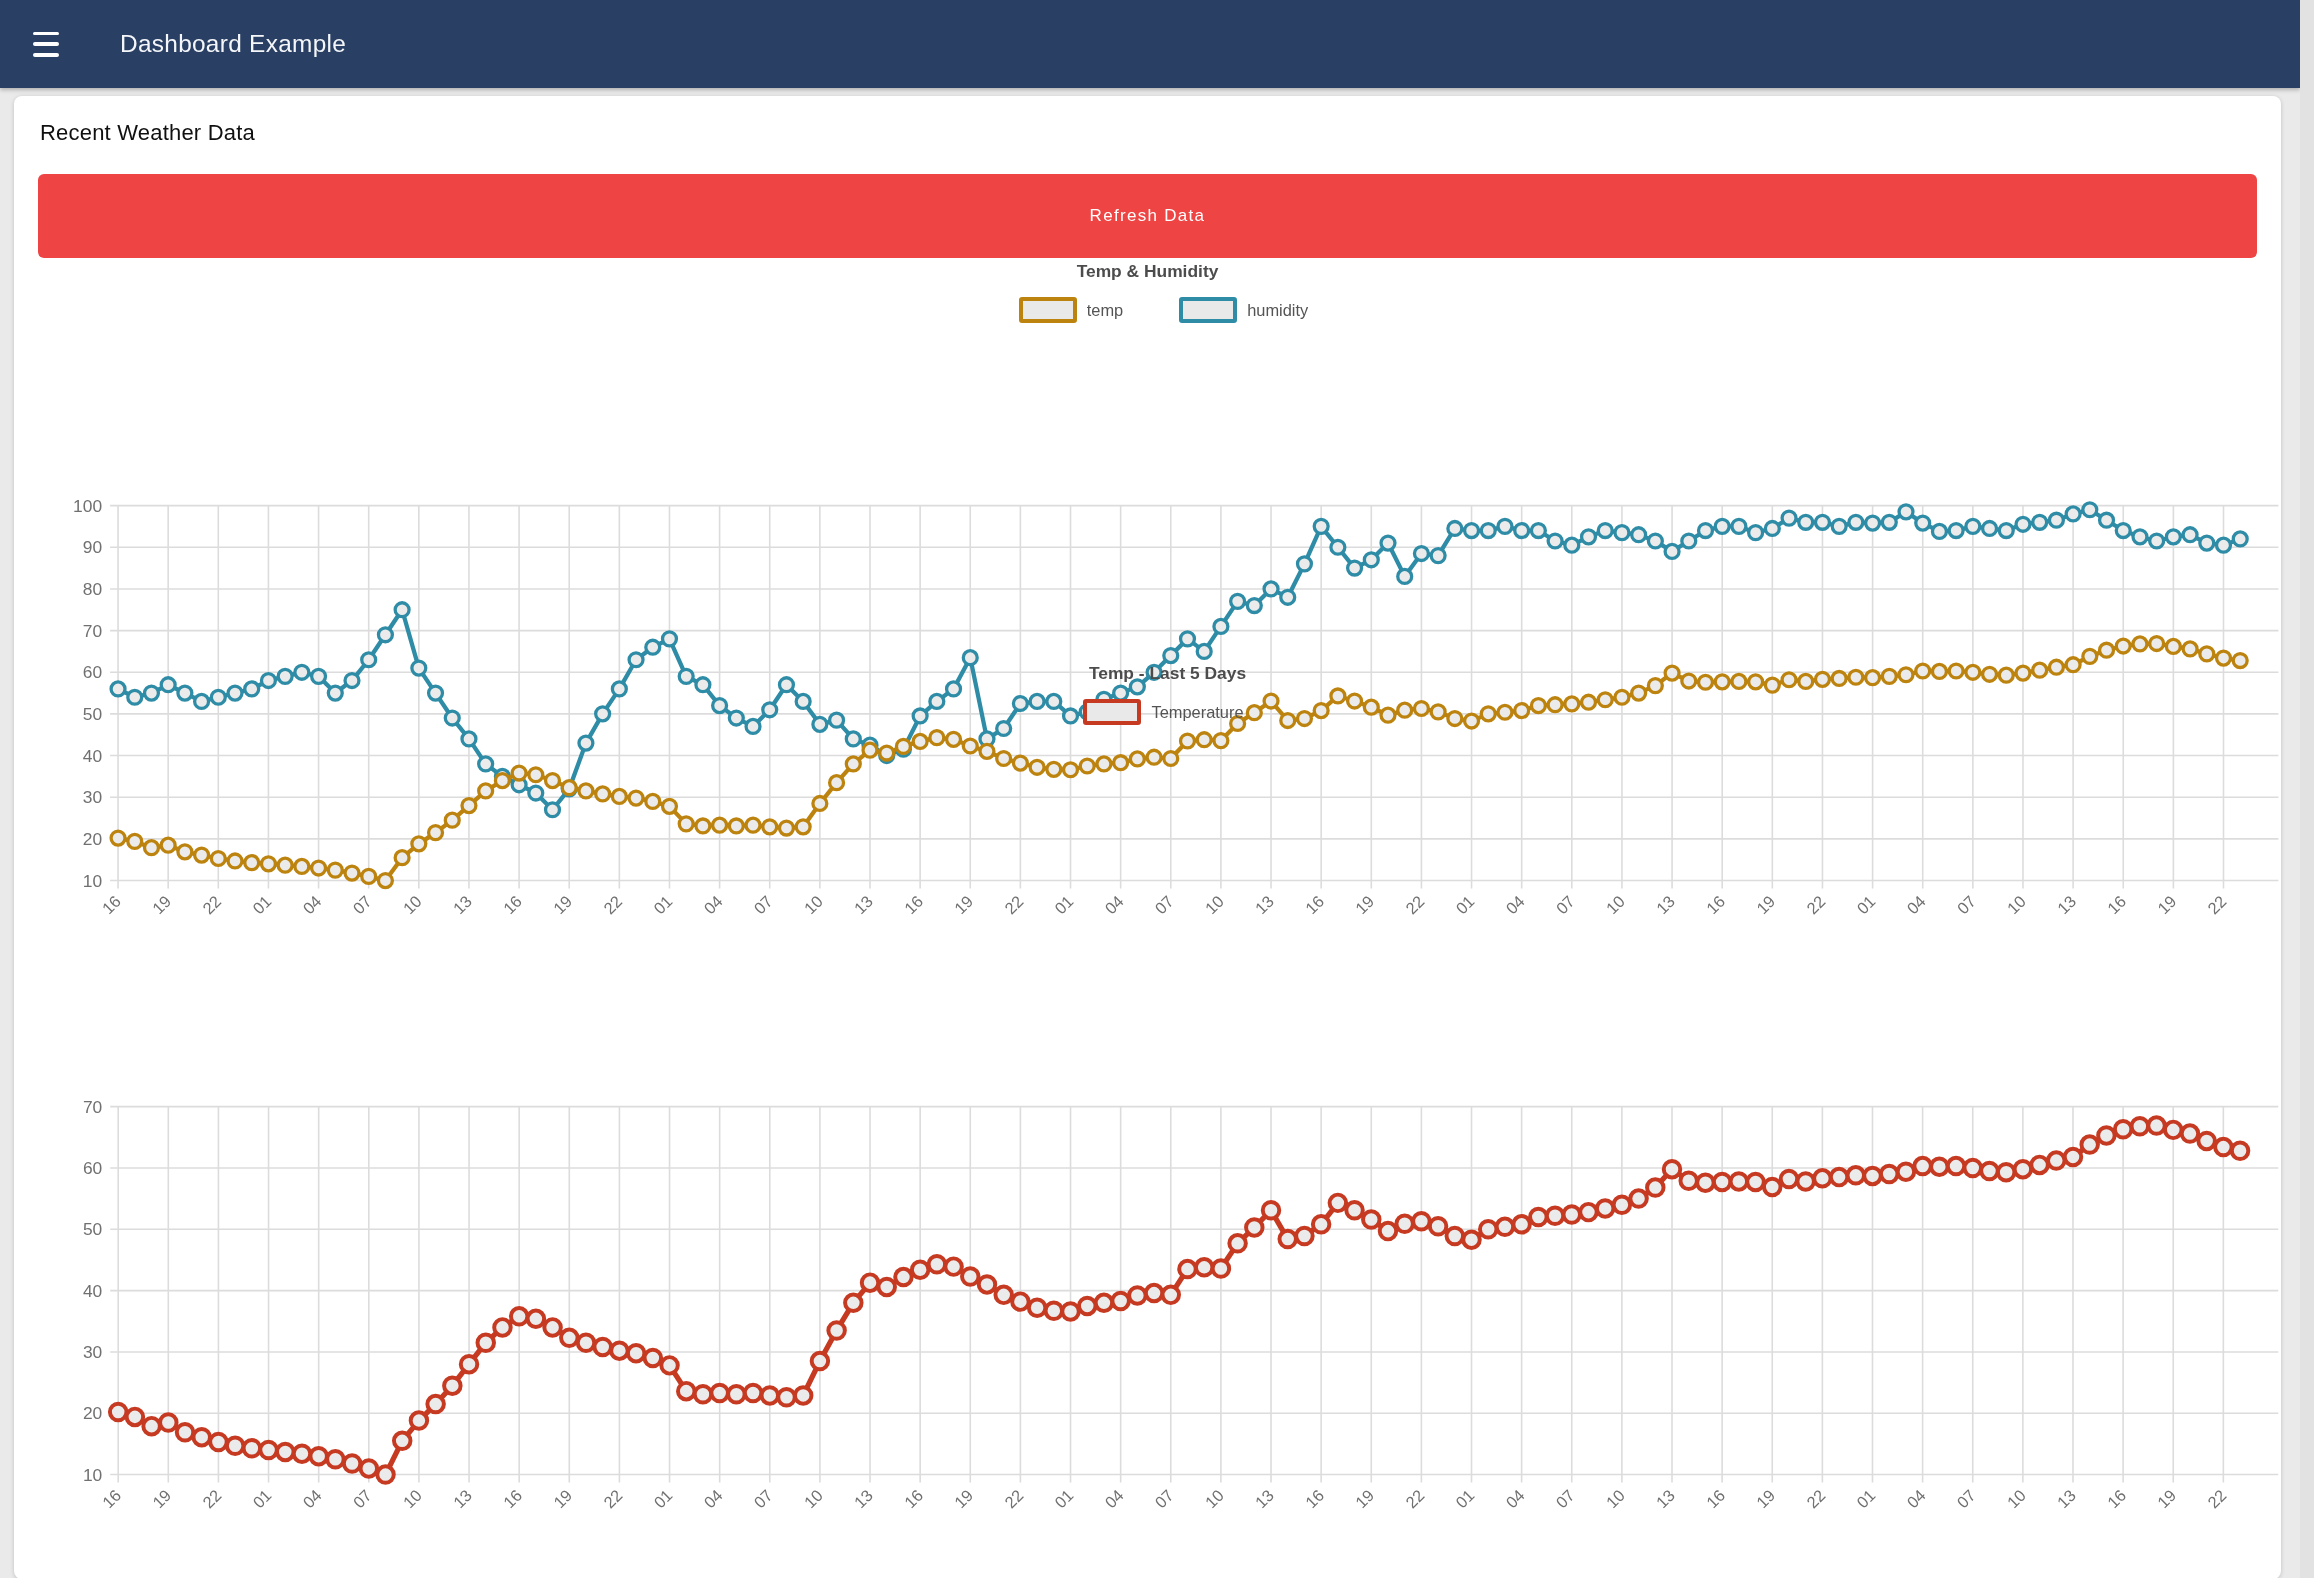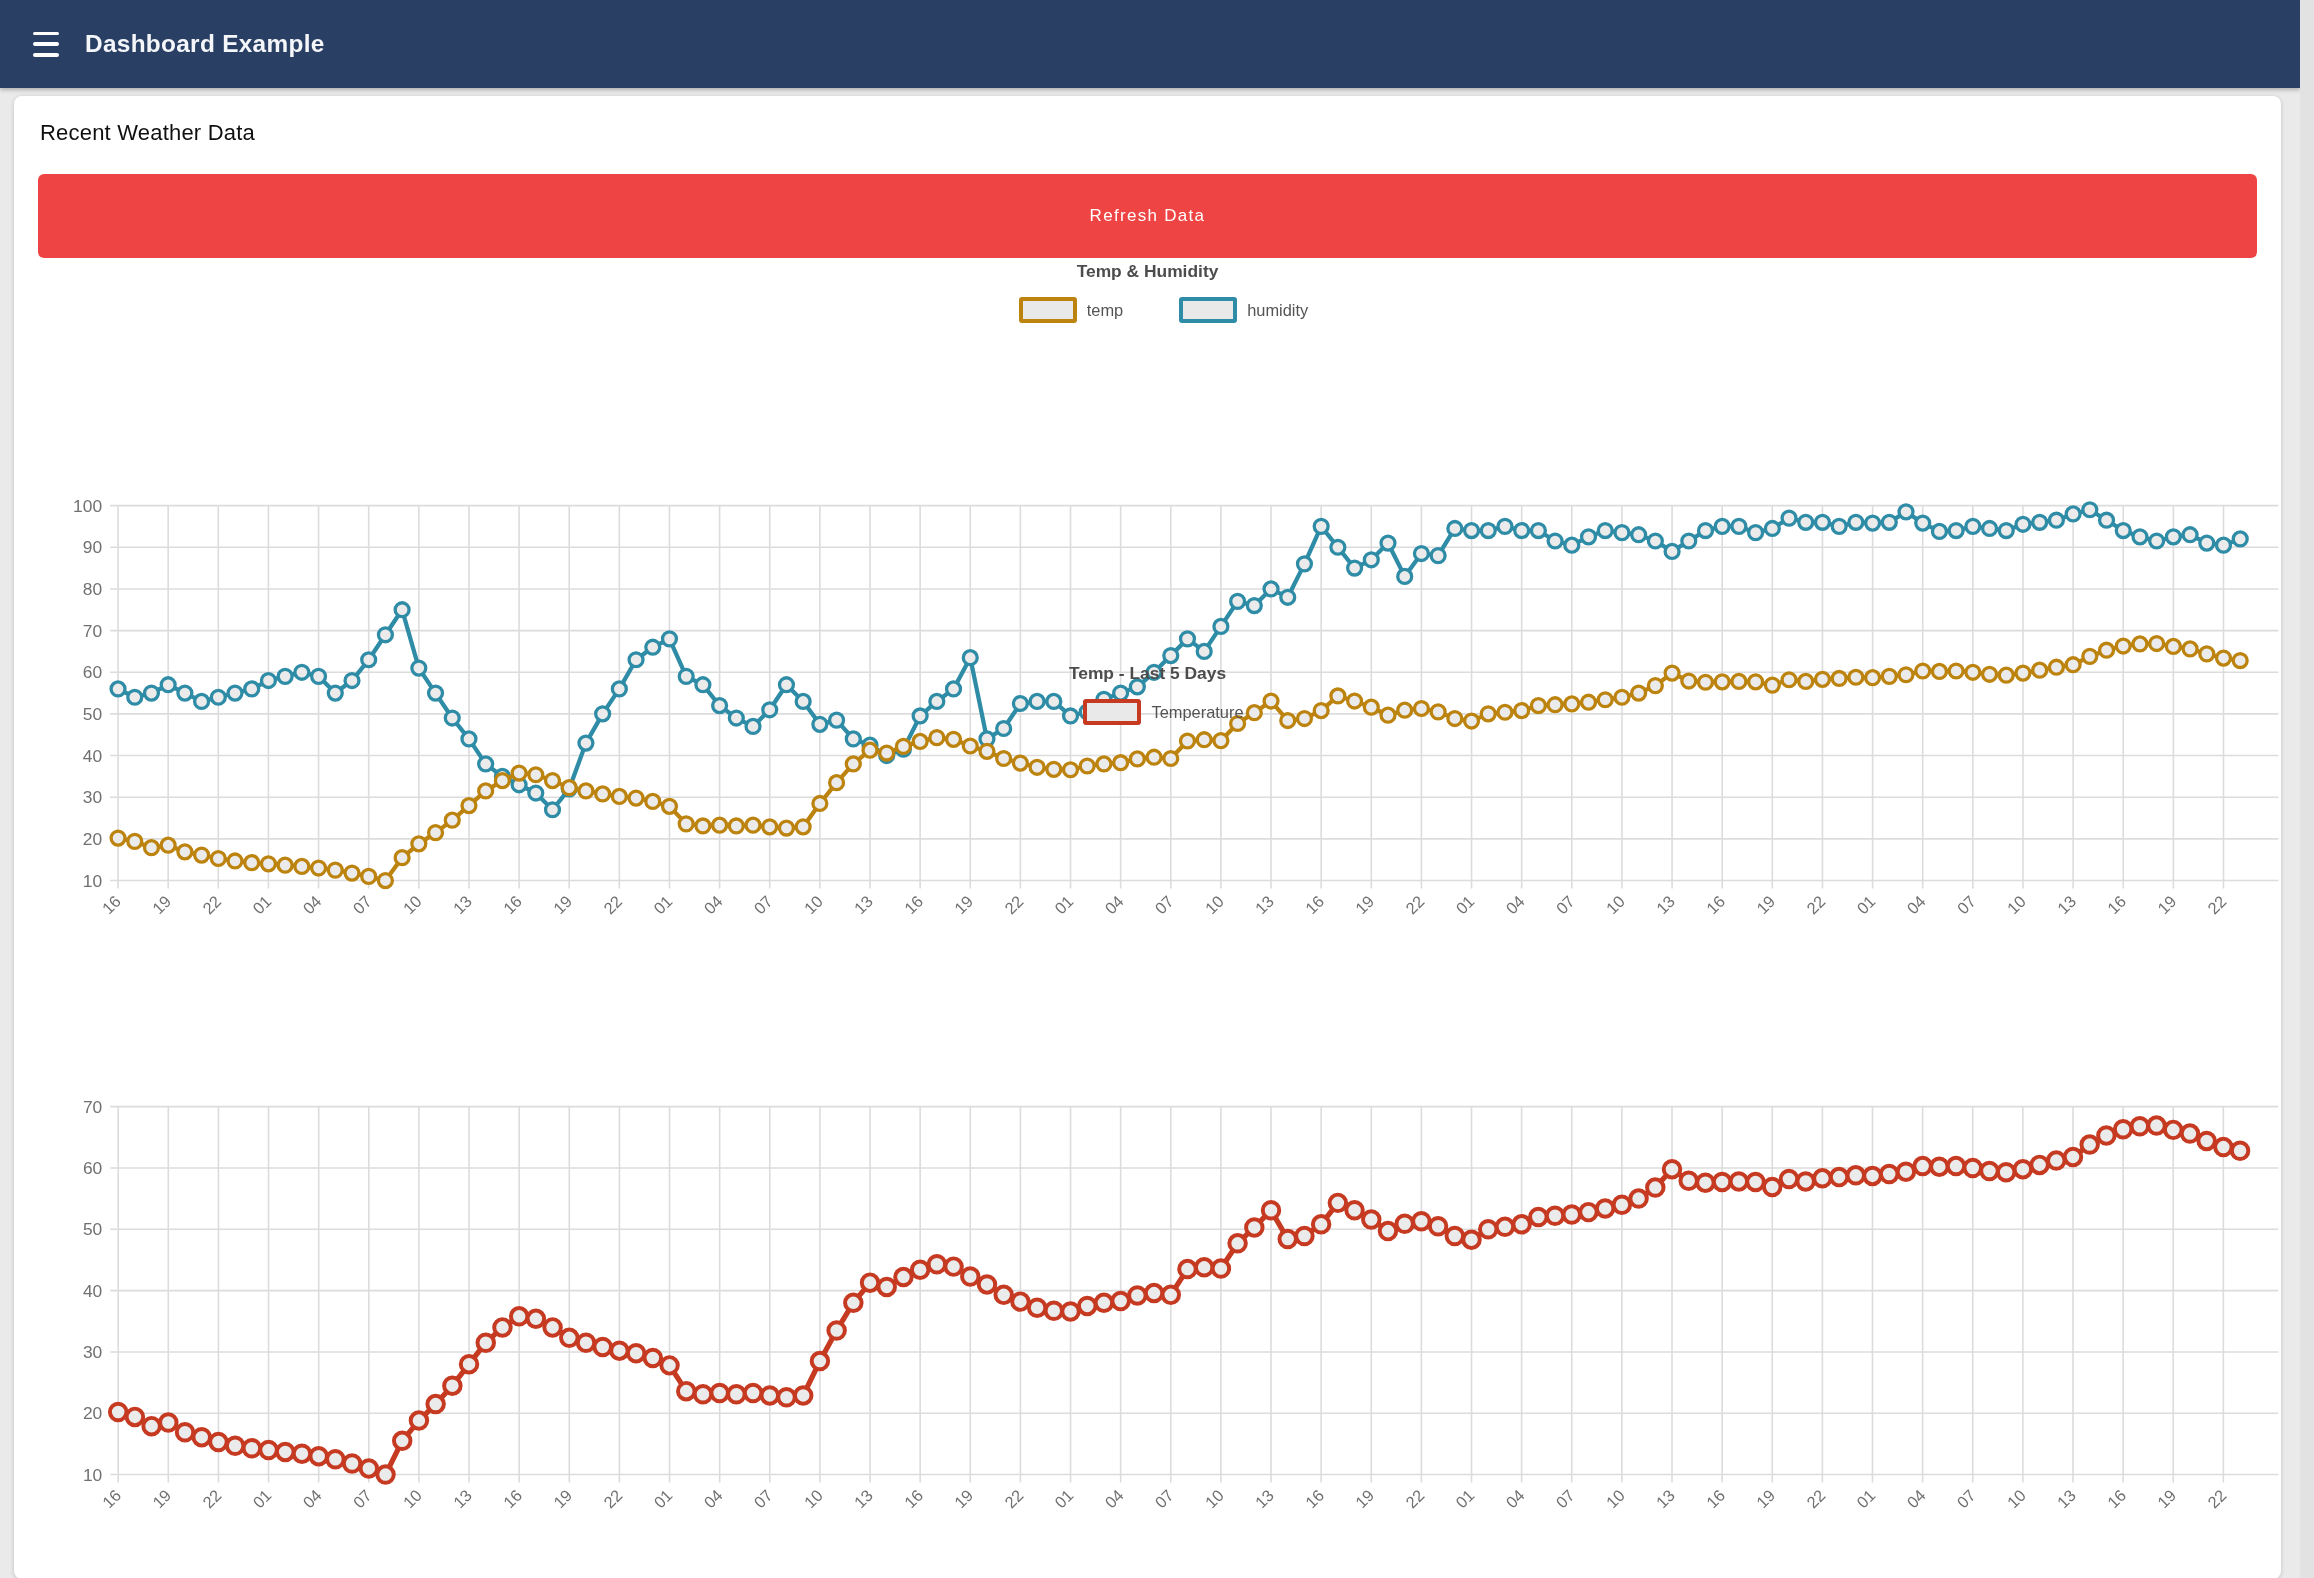--- a/index.html
+++ b/index.html
@@ -5,40 +5,40 @@
   html,body{margin:0;padding:0;}
   body{
     width:2314px;height:1578px;overflow:hidden;background:#eaeaea;
     font-family:"Liberation Sans", sans-serif;position:relative;
   }
   .header{position:absolute;left:0;top:0;width:2300px;height:88px;background:#293f63;
     display:flex;align-items:center;box-shadow:0 2px 4px rgba(0,0,0,.25);z-index:3;}
   .hamburger{margin-left:33px;width:26px;height:25px;display:flex;flex-direction:column;
     justify-content:space-between;cursor:pointer;}
   .hamburger span{display:block;height:3.5px;background:#fff;border-radius:2px;}
-  .header-title{color:#f4f6f9;font-size:24.4px;margin-left:26px;letter-spacing:0.3px;font-weight:bold;}
+  .header-title{color:#f4f6f9;font-size:24.4px;margin-left:61px;letter-spacing:0.3px;}
   .scroll-strip{position:absolute;right:0;top:0;width:14px;height:1578px;background:#e2e2e2;z-index:4;}
   .card{position:absolute;left:14px;top:96px;width:2267px;height:1483px;background:#ffffff;
     border-radius:8px;box-shadow:0 1px 4px rgba(0,0,0,.18);z-index:2;}
   .page-title{position:absolute;left:26px;top:24px;margin:0;font-size:22px;font-weight:400;
     color:#101010;letter-spacing:0.2px;}
   .refresh{position:absolute;left:24px;top:78px;width:2219px;height:84px;background:#ef4444;
     border:none;border-radius:6px;color:#ffffff;font-size:17px;font-weight:500;
     letter-spacing:1.3px;font-family:"Liberation Sans",sans-serif;cursor:pointer;}
   .chart-title{position:absolute;left:0;width:100%;text-align:center;font-size:17.4px;
     font-weight:bold;color:#4c4c4c;}
   .legend{position:absolute;left:0;width:100%;display:flex;justify-content:center;
     align-items:center;gap:24px;}
   .legend-item{display:flex;align-items:center;gap:10px;cursor:pointer;padding-left:32px;}
   .legend-box{display:inline-block;width:50px;height:18px;border-radius:3px;background:#e9e9e9;
     border:4px solid #000;}
   .legend-label{font-size:16.4px;color:#545454;}
   svg.chart{position:absolute;left:0;}
   #chart-0{top:332px;} #chart-1{top:939px;}
-  #title-0{top:165px;} #title-1{top:567px;}
+  #title-0{top:165px;} #title-1{top:567px;padding-left:20px;}
   #legend-0{top:201px;} #legend-1{top:603px;}
 </style>
 </head>
 <body>
 
 <div class="header">
   <div class="hamburger">
     <span></span>
       <span></span>
       <span></span>

